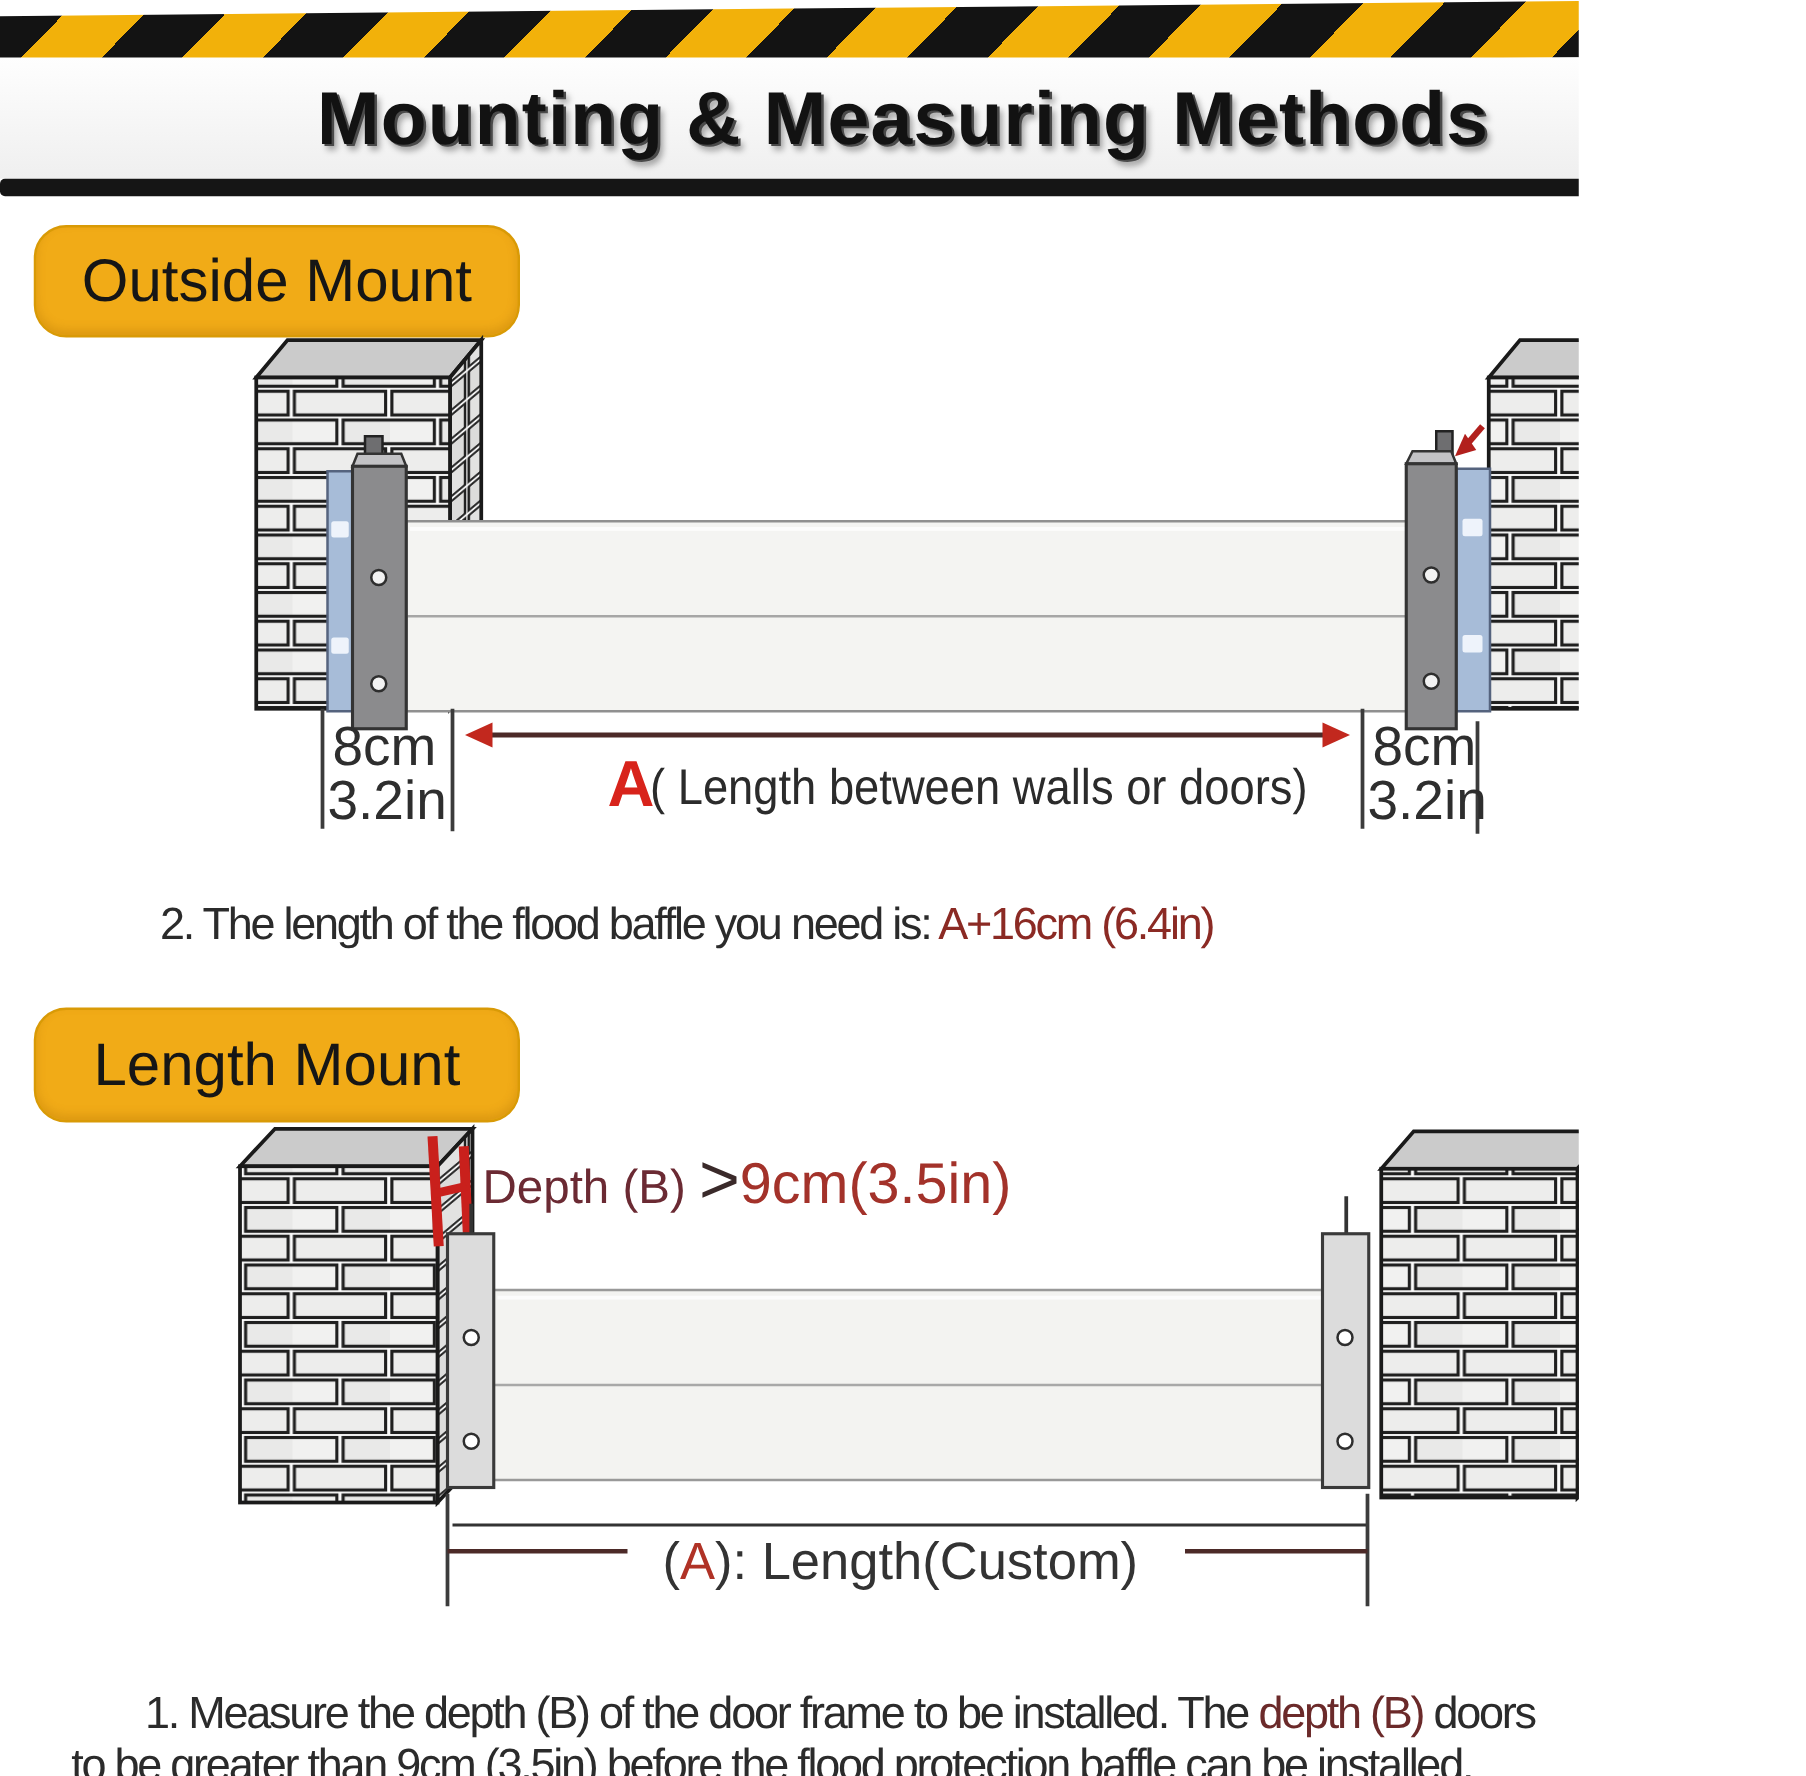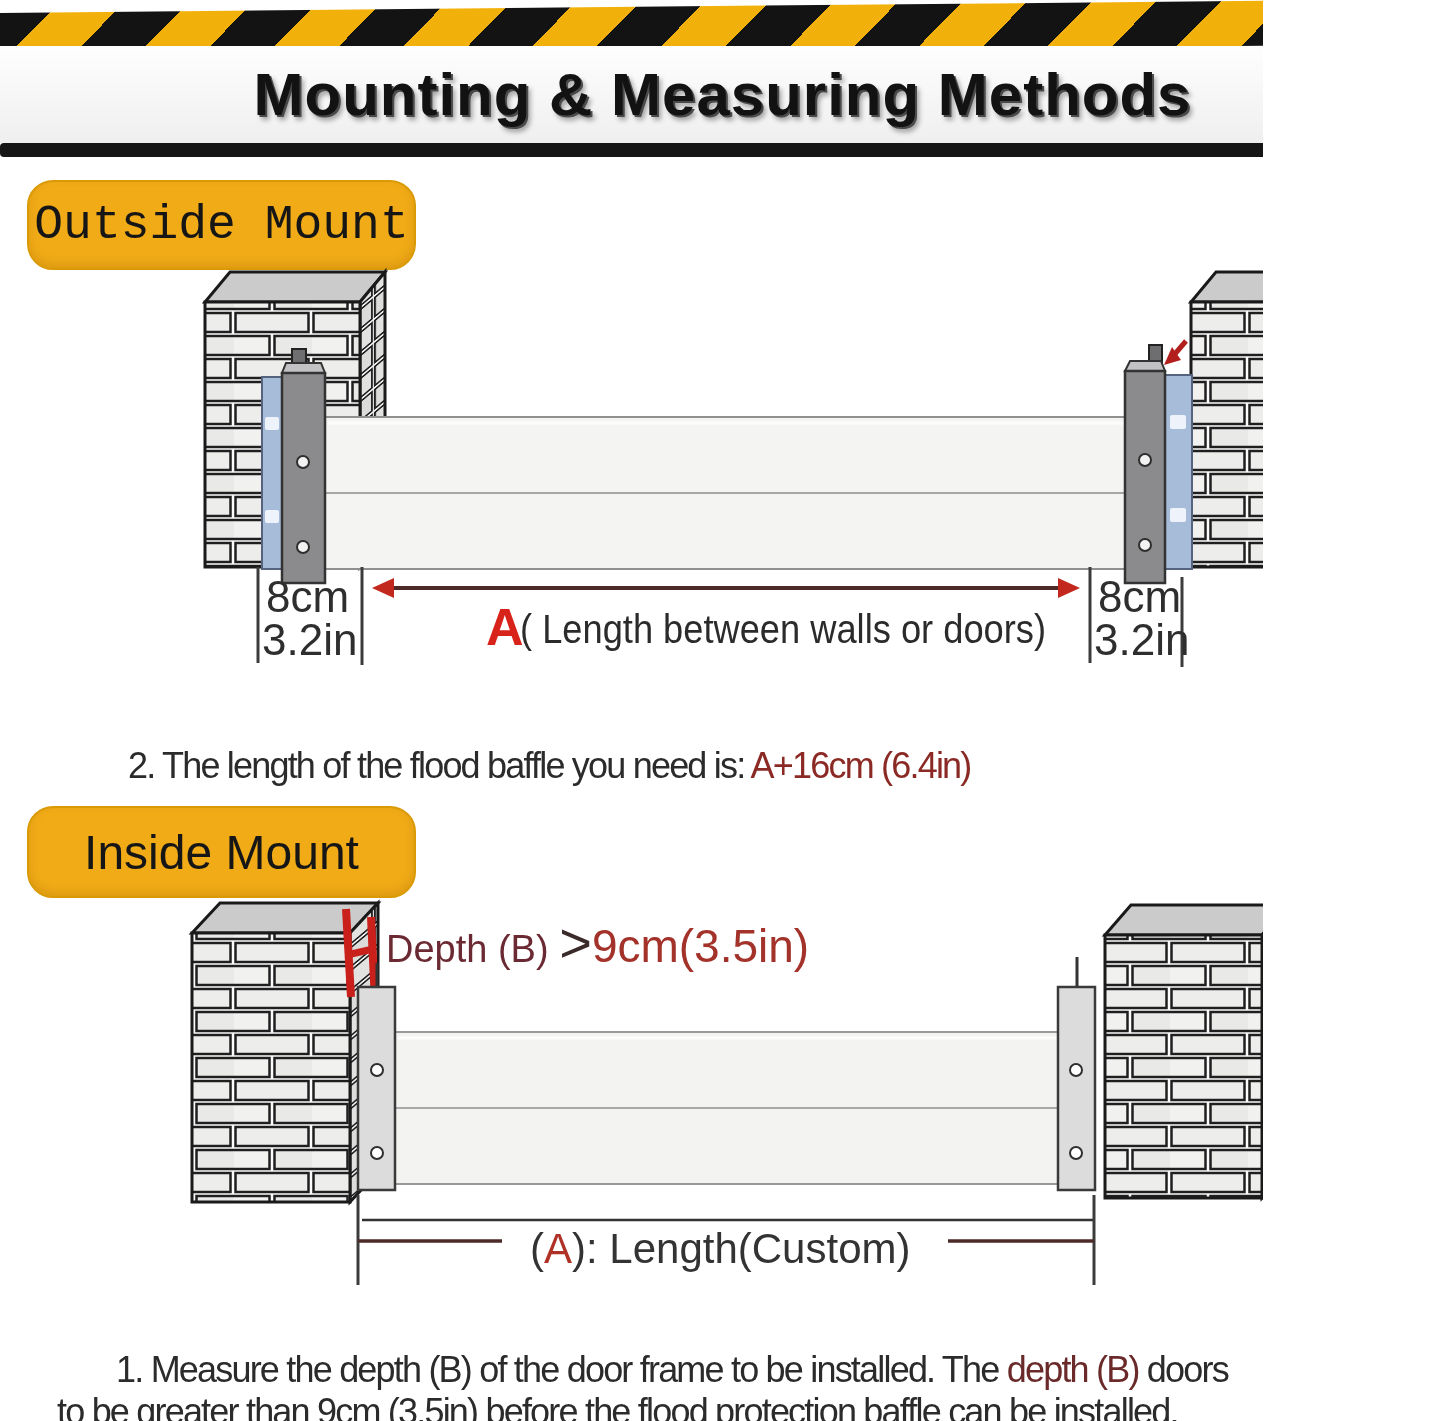--- a/index.html
+++ b/index.html
@@ -15,34 +15,34 @@
         display:flex;align-items:center;justify-content:center;}
   .title{font-size:60px;font-weight:bold;color:#121212;letter-spacing:1px;
         text-shadow:2px 2px 0 #4a4a4a,4px 5px 5px rgba(0,0,0,.35);}
   .black-bar{position:absolute;left:0;top:143px;width:1445px;height:14px;background:#151515;border-radius:4px;}
 
   
   .badge{position:absolute;left:27px;width:385px;display:flex;align-items:center;justify-content:center;
         background:#f1ab17;border:2px solid #d99a06;border-radius:26px;
         box-shadow:inset 0 -4px 8px rgba(160,100,0,.25);}
   .badge span{font-size:48px;color:#161616;}
-  .badge-outside{top:180px;height:86px;font-family:Liberation Mono, monospace;}
+  .badge-outside{top:180px;height:86px;}
   .badge-inside{top:806px;height:88px;}
 
   
   .diag{position:absolute;left:0;}
   .diag-outside{top:265px;}
   .diag-inside{top:895px;}
 
   
   .step{position:absolute;font-size:36px;letter-spacing:-1.8px;color:#2b2b2b;white-space:nowrap;}
   .accent-red{color:#8b2a24;}
   .accent-maroon{color:#6b2a2a;}
   .o-step1{left:128px;top:695px;}
-  .o-step2{left:128px;top:745px;}
+  .o-step2{left:128px;top:718px;}
   .i-step1{left:92px;top:1297px;}
   .i-step2{left:116px;top:1349px;}
   .i-step2b{left:57px;top:1391px;}
 </style>
 </head>
 <body>
 
 <div class="page">
 
   <div class="tape"></div>
@@ -135,21 +135,21 @@
     <text x="262" y="390" font-size="44" fill="#2e2e2e">3.2in</text>
     <text x="1098" y="347" font-size="44" fill="#2e2e2e">8cm</text>
     <text x="1094" y="390" font-size="44" fill="#2e2e2e">3.2in</text>
     <text x="486" y="380" font-size="52" font-weight="bold" fill="#d8231b">A</text>
     <text x="520" y="378" font-size="40" fill="#2b2b2b" textLength="526" lengthAdjust="spacingAndGlyphs">( Length between walls or doors)</text>
   </svg>
 
   <div class="step o-step2"><span>2. The length of the flood baffle you need is: </span><span class="accent-red">A+16cm (6.4in)</span></div>
 
   <div class="badge badge-inside">
-    <span>Inside Mount</span>
+    <span>Length Mount</span>
   </div>
 
   <svg class="diag diag-inside" width="1445" height="396" viewBox="0 0 1445 396">
 
     <g>
       <polygon points="192,38 350,38 378,8 220,8" fill="#cbcbcb" stroke="#1a1a1a" stroke-width="3"></polygon>
       <polygon points="350,38 378,8 378,277 350,307" fill="url(#ps)" stroke="#1a1a1a" stroke-width="3"></polygon>
       <rect x="192" y="38" width="158" height="269" fill="url(#pb)" stroke="#1a1a1a" stroke-width="3"></rect>
     </g>
 

